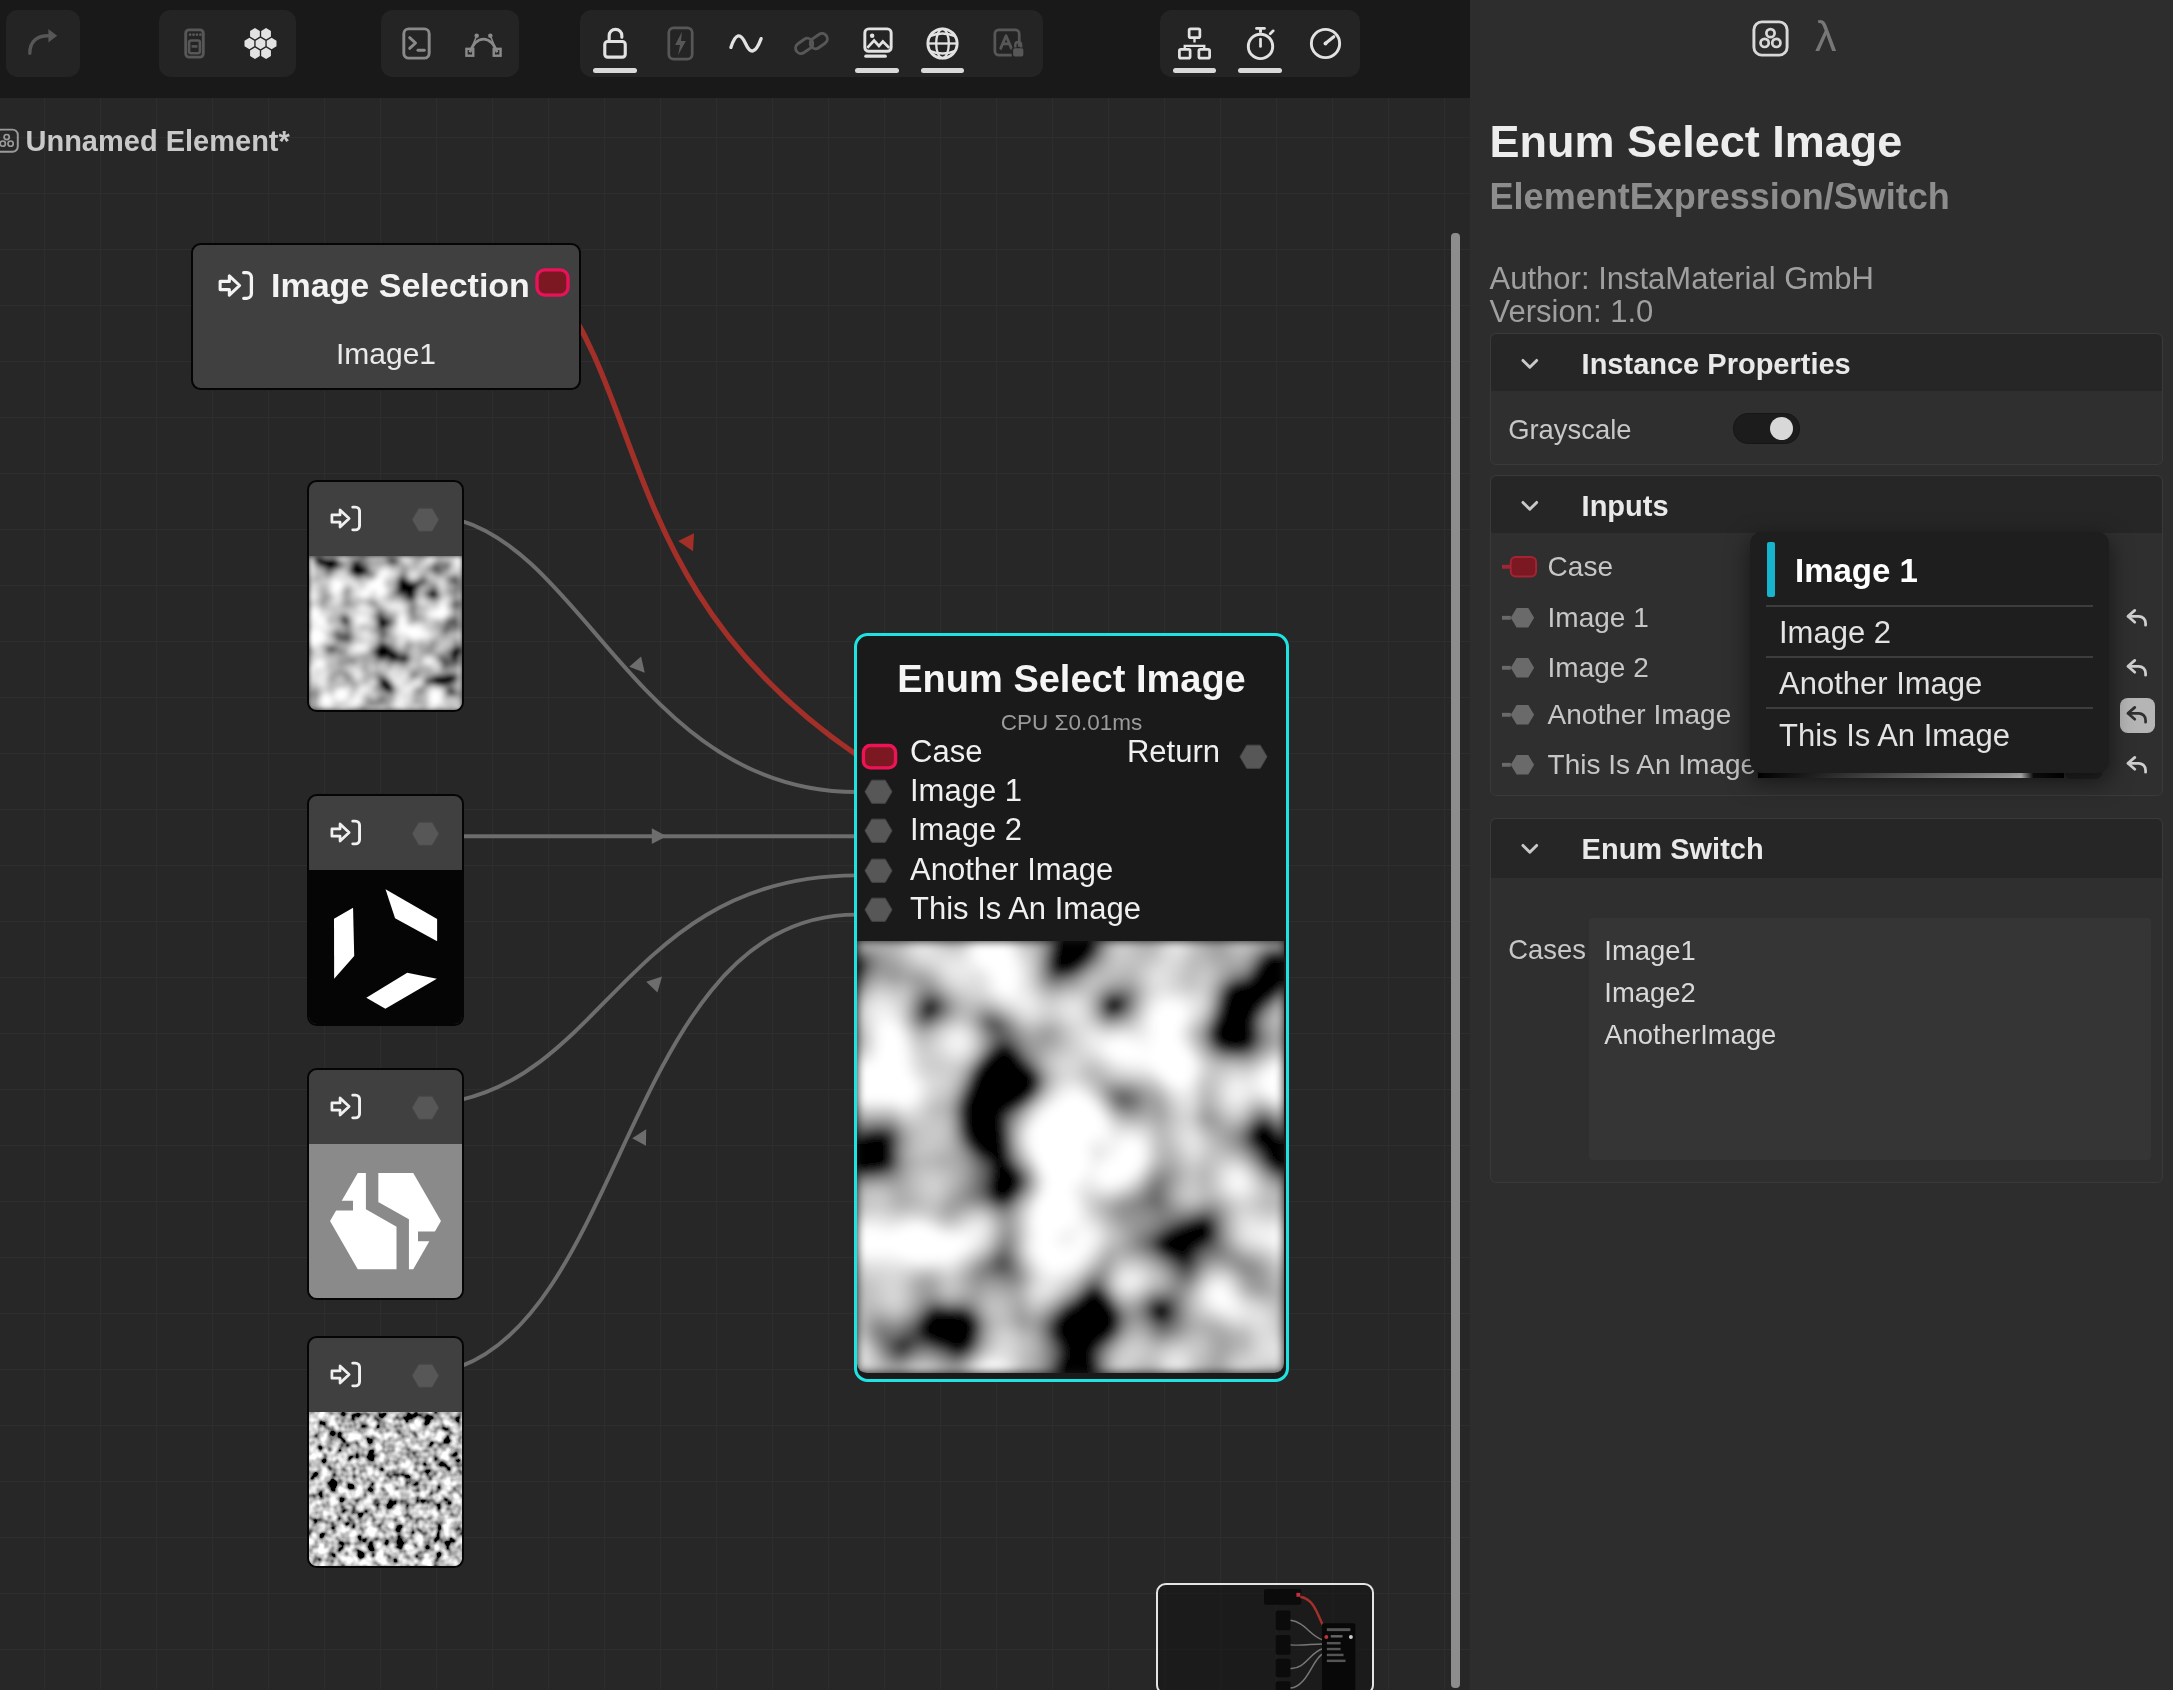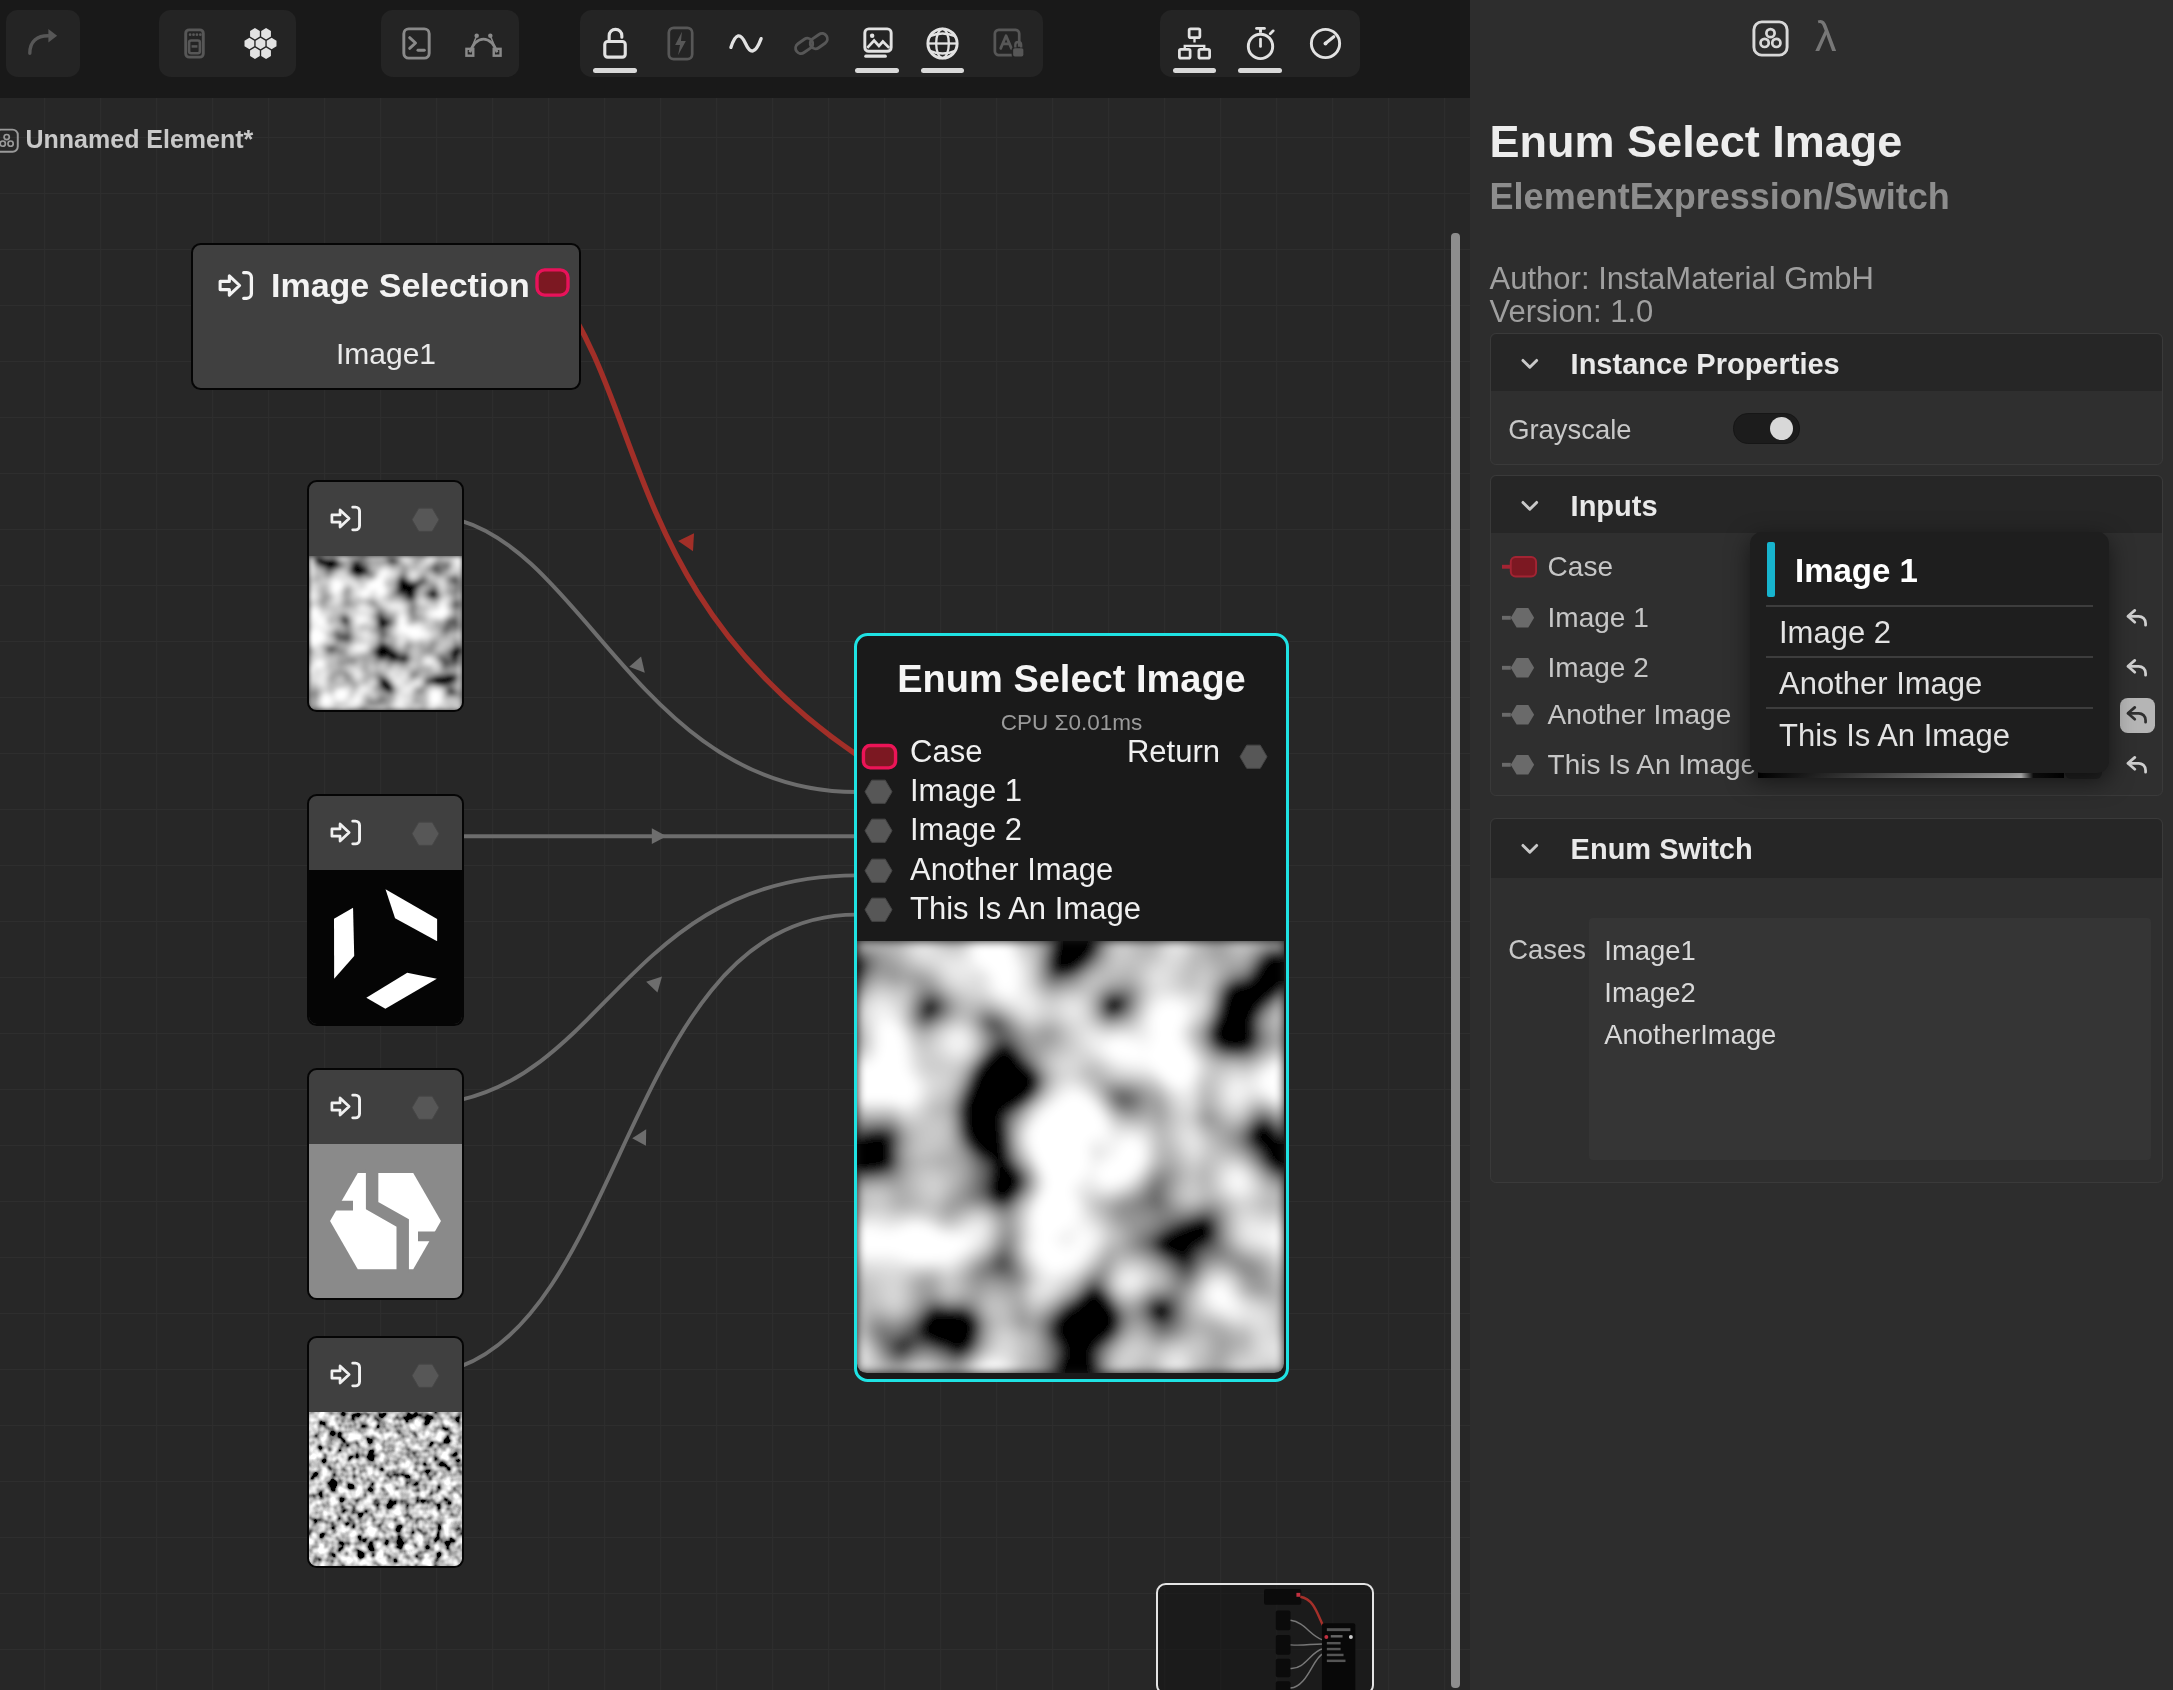--- a/index.html
+++ b/index.html
@@ -10,21 +10,21 @@
   .tgroup{position:absolute;top:9.8px;height:67px;background:#242424;border-radius:11.8px;
           display:flex;align-items:center;justify-content:space-evenly;}
   .tbtn{width:61px;height:63px;display:flex;align-items:center;justify-content:center;position:relative;}
   .tbtn svg{display:block;}
   .tbtn.ul:after{content:"";position:absolute;bottom:2px;left:8.8px;right:8.8px;height:4.9px;border-radius:2.9px;background:#d9d9d9;}
   .dim{color:#575757}.mid{color:#8a8a8a}.bright{color:#e2e2e2}
   
   .canvas{position:absolute;left:0;top:98px;width:1470px;height:1593px;background:#272727;
     background-image:linear-gradient(#2e2e2e 1px,transparent 1px),linear-gradient(90deg,#2e2e2e 1px,transparent 1px);
     background-size:56px 56px;background-position:-11.8px 39px;}
-  .canvas-label{position:absolute;left:25.5px;top:125px;font-size:25px;font-weight:700;color:#c9c9c9;z-index:3;}
+  .canvas-label{position:absolute;left:25.5px;top:125px;font-size:29px;font-weight:700;color:#c9c9c9;z-index:3;}
   .canvas-label-icon{position:absolute;left:-6.9px;top:127px;color:#9a9a9a;z-index:3;}
   .wires{position:absolute;left:0;top:0;width:2174px;height:1691px;z-index:2;pointer-events:none;}
   
   .node{position:absolute;background:#404040;border:2px solid #050505;border-radius:9.8px;box-sizing:border-box;z-index:4;}
   .src-node{width:157px;height:232px;overflow:hidden;}
   .src-tex{position:absolute;left:0;right:0;top:74px;bottom:0;overflow:hidden;}
   .src-tex svg{width:100%;height:100%;display:block;}
   .enum-node{position:absolute;left:854px;top:633px;width:435px;height:749px;background:#1a1a1a;
              border:3.9px solid #1fe2e3;border-radius:13.7px;box-sizing:border-box;z-index:5;}
   .enum-title{position:absolute;left:0;width:100%;top:21.6px;text-align:center;font-size:38px;font-weight:700;color:#f5f5f5;}
@@ -37,21 +37,21 @@
            border-radius:9.8px;background:rgba(18,18,18,.55);z-index:8;overflow:hidden;}
   .vscroll{position:absolute;left:1451px;top:233px;width:8.8px;height:1455px;background:#8d8d8d;border-radius:3.9px;z-index:9;}
   
   .panel{position:absolute;left:1470px;top:0;width:704px;height:1691px;background:#2d2d2d;z-index:10;}
   .panel-title{position:absolute;left:19.6px;top:116px;font-size:45px;font-weight:700;color:#ededed;}
   .panel-sub{position:absolute;left:19.6px;top:176px;font-size:36px;font-weight:700;color:#8d8d8d;}
   .meta{position:absolute;left:19.6px;font-size:31px;color:#9f9f9f;}
   .card{position:absolute;left:19.6px;width:673px;background:#2f2f2f;border:1px solid #3a3a3a;border-radius:5.9px;box-sizing:border-box;}
   .card-head{position:relative;height:57px;background:#262626;border-radius:5.9px 5.9px 0 0;}
   .card-head .chev{position:absolute;left:29px;top:22.5px;color:#c9c9c9;}
-  .card-head .clabel{position:absolute;left:80px;top:13.7px;font-size:29px;font-weight:700;color:#e9e9e9;}
+  .card-head .clabel{position:absolute;left:91px;top:13.7px;font-size:29px;font-weight:700;color:#e9e9e9;}
   .prop-label{position:absolute;font-size:27.4px;color:#c8c8c8;}
   .row-label{position:absolute;font-size:28px;color:#c6c6c6;}
   .toggle{position:absolute;left:242px;top:79px;width:65px;height:29px;border-radius:14.7px;background:#1c1c1c;border:1px solid #161616;}
   .knob{position:absolute;left:36px;top:2.9px;width:23.5px;height:23.5px;border-radius:50%;background:#d8d8d8;}
   .undo-btn{position:absolute;width:35px;height:35px;display:flex;align-items:center;justify-content:center;color:#cfcfcf;}
   .undo-btn.active{background:#b5b5b5;border-radius:7.8px;color:#2f2f2f;}
   .grad-strip{position:absolute;left:267px;top:276px;width:306px;height:25.5px;
     background:linear-gradient(90deg,#000 0%,#e8e8e8 82%,#fff 86%,#141414 90%,#000 100%);}
   .grad-btn{position:absolute;left:574px;top:275px;width:37px;height:28px;background:#242424;border-radius:5.9px;
             display:flex;align-items:center;justify-content:center;color:#dedede;}

